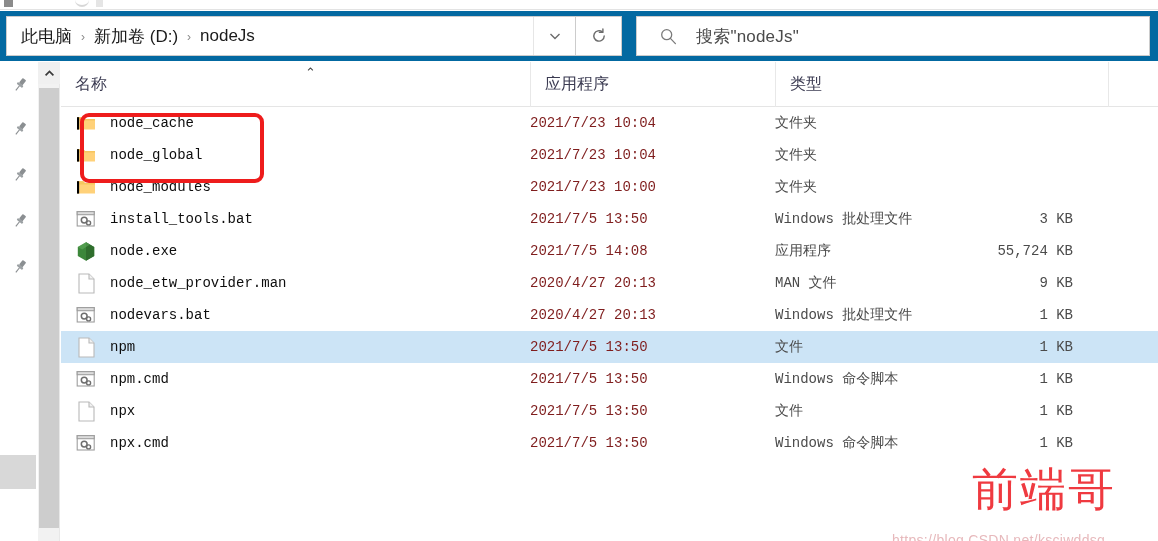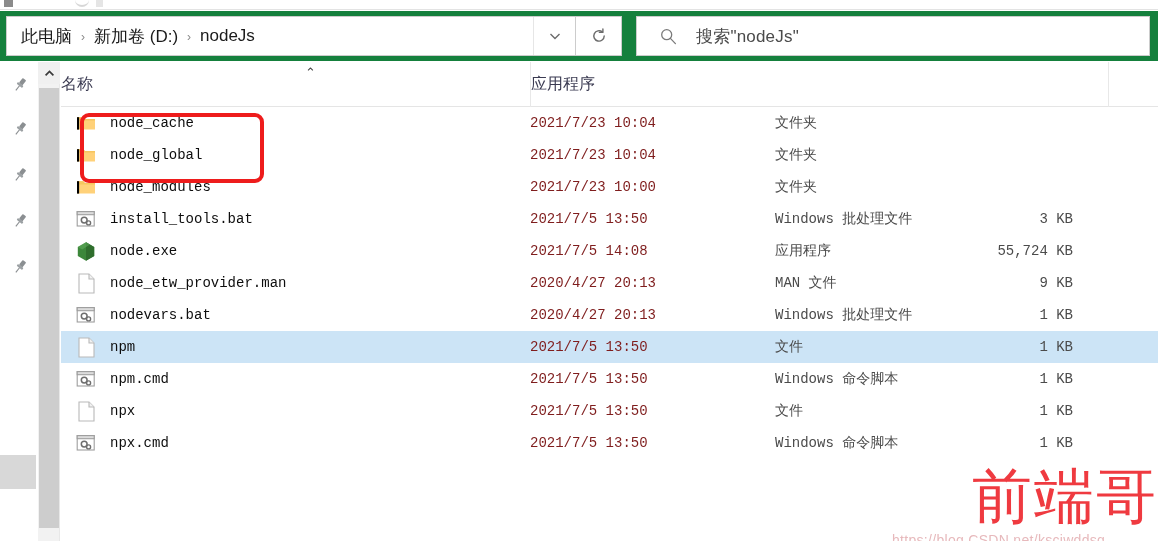--- a/index.html
+++ b/index.html
@@ -31,21 +31,21 @@
   }
   .rg1 { left: 4px; background: #2b2b2b; width: 9px; height: 7px; }
   .rg2 { left: 75px; width: 14px; height: 7px; border-bottom: 2px solid #b8b8b8; border-radius: 0 0 8px 8px; }
   .rg3 { left: 96px; width: 7px; height: 7px; background: #cfcfcf; }
 
   
   .addr-row {
     position: absolute;
     left: 0; top: 11px;
     width: 1158px; height: 50px;
-    background: #15803d;
+    background: #0369a1;
     display: flex;
     align-items: stretch;
   }
   .addr-box {
     margin: 5px 0 5px 6px;
     flex: 0 0 570px;
     height: 40px;
     border: 1px solid #cccccc;
     background: #fff;
     display: flex;
@@ -162,20 +162,21 @@
     height: 45px;
     border-bottom: 1px solid #e5e5e5;
     background: #fff;
   }
   .col-h {
     position: absolute;
     top: 0; height: 45px;
     display: flex; align-items: center;
     font-size: 16px;
     color: #3b3b52;
+    padding-left: 14px;
     border-left: 1px solid #e8e8e8;
     white-space: nowrap;
   }
   .col-h.first { border-left: none; }
   .sort-caret {
     position: absolute;
     left: 244px; top: 3px;
     font-size: 13px;
     color: #4a4a4a;
   }
@@ -233,21 +234,21 @@
     border-radius: 9px;
     pointer-events: none;
     z-index: 5;
   }
 
   
   .wm-cn {
     position: absolute;
     left: 972px; top: 466px;
     font-family: "DejaVu Serif", "Liberation Serif", serif;
-    font-size: 60px;
+    font-size: 46px;
     line-height: 1;
     color: #ef3a40;
     letter-spacing: 2px;
     white-space: nowrap;
   }
   .wm-url {
     position: absolute;
     left: 892px; top: 532px;
     font-size: 14px;
     color: #e7b9bc;
@@ -362,20 +363,23 @@
 
   <div class="content">
 
     <div class="col-headers">
       <div class="col-h first" style="left:0px;   width:469px;">
         <span>名称</span>
       </div>
       <div class="col-h" style="left:469px; width:245px;">
         <span>应用程序</span>
       </div>
+      <div class="col-h" style="left:714px; width:200px;">
+        <span>类型</span>
+      </div>
       <div class="col-h" style="left:1047px;width:50px;"></div>
       <span class="sort-caret">⌃</span>
     </div>
 
     <div class="rows" id="rows">
         <div class="row">
           <div class="cell-name">
             <span class="icon-slot">
               <svg width="20" height="18" viewBox="0 0 20 18">
                 <path d="M1 3.2 H7.4 L8.9 5.1 H19 V15.6 H1 Z" fill="#ffd179"></path>

